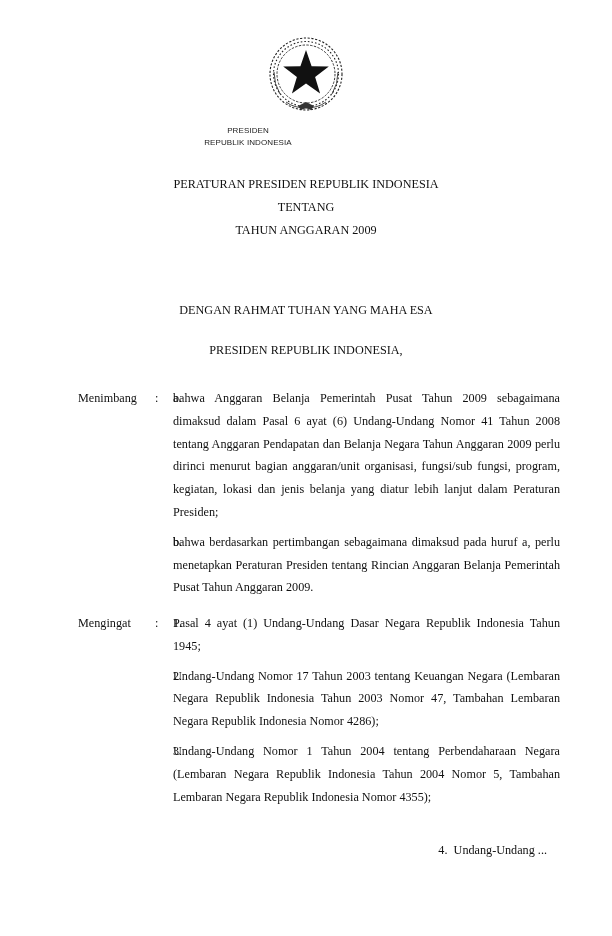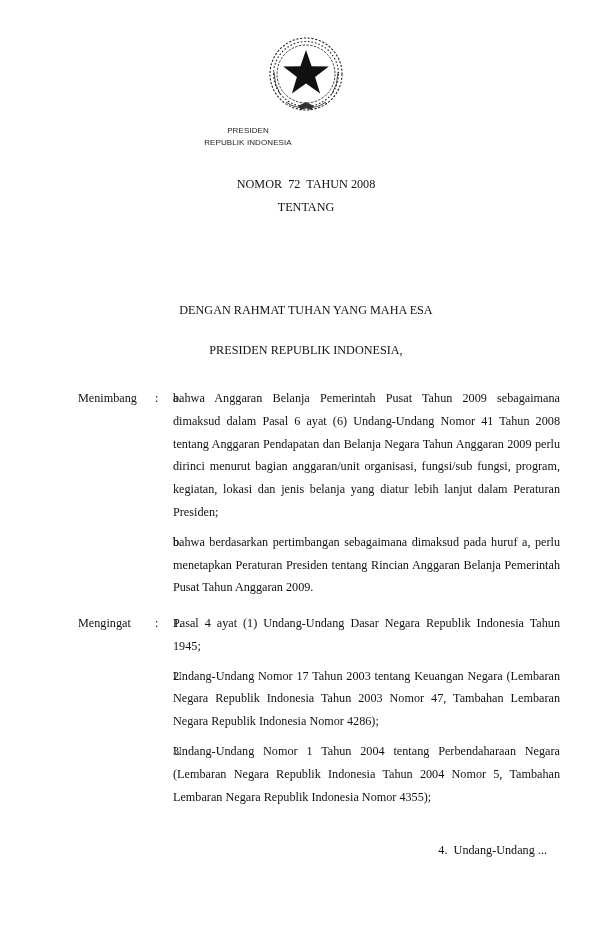--- a/index.html
+++ b/index.html
@@ -113,22 +113,23 @@
     <path d="M32 72 l8 -4 l8 4 l-3 4 l-5 -2 l-5 2 z" fill="#333"></path>
 
     <polygon fill="#111" points="40,16 45.6,32.3 62.8,32.6 49.1,43 54.1,59.5 40,49.6 25.9,59.5 30.9,43 17.2,32.6 34.4,32.3"></polygon>
   </svg>
 </div>
 
 <div class="header-caption" style="top:125px;">PRESIDEN</div>
 <div class="header-caption" style="top:137px;">REPUBLIK INDONESIA</div>
 
 <div class="title-block" style="top:173px;">
-  <span class="title-line">NOMOR  72  TAHUN 2008</span>
+  <span class="title-line">PERATURAN PRESIDEN REPUBLIK INDONESIA</span>
   <span class="title-line">TENTANG</span>
+  <span class="title-line">TAHUN ANGGARAN 2009</span>
 </div>
 
 <div class="center-line" style="top:303px;">DENGAN RAHMAT TUHAN YANG MAHA ESA</div>
 <div class="center-line" style="top:343px;">PRESIDEN REPUBLIK INDONESIA,</div>
 
 <div class="section" style="top:387px;">
   <span class="section-label">Menimbang</span>
   <span class="section-colon">:</span>
   <div class="item">
     <span class="item-marker">a.</span>

